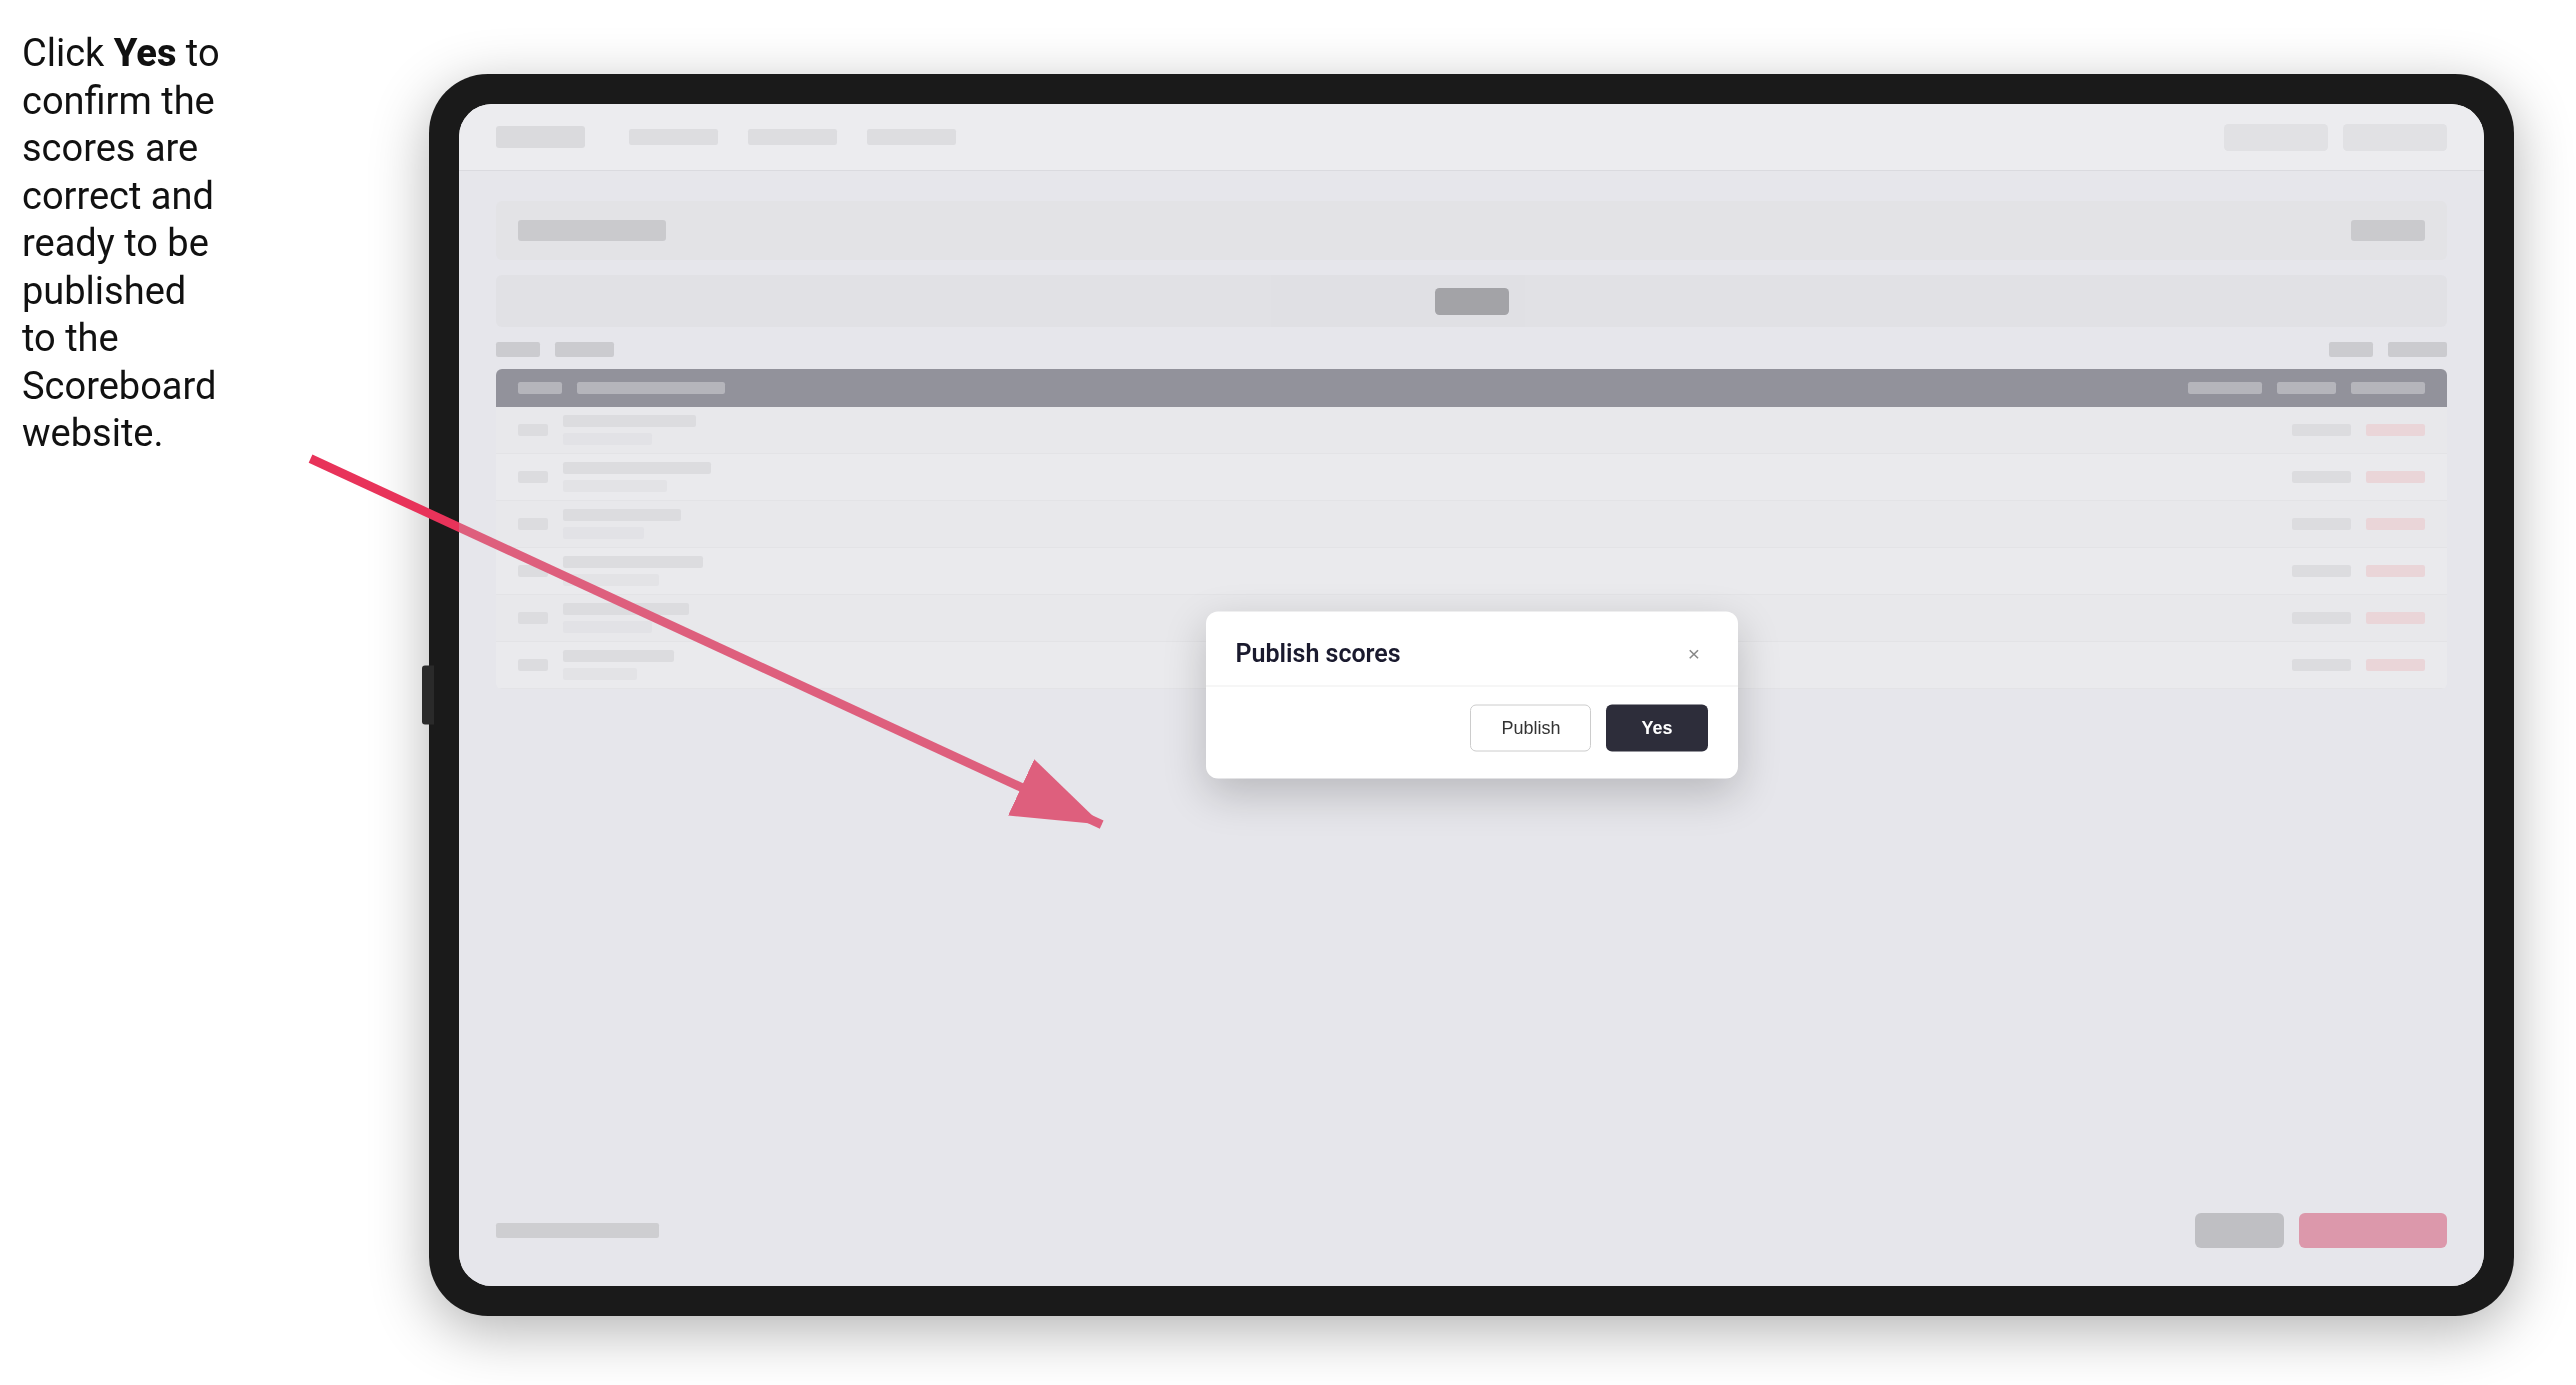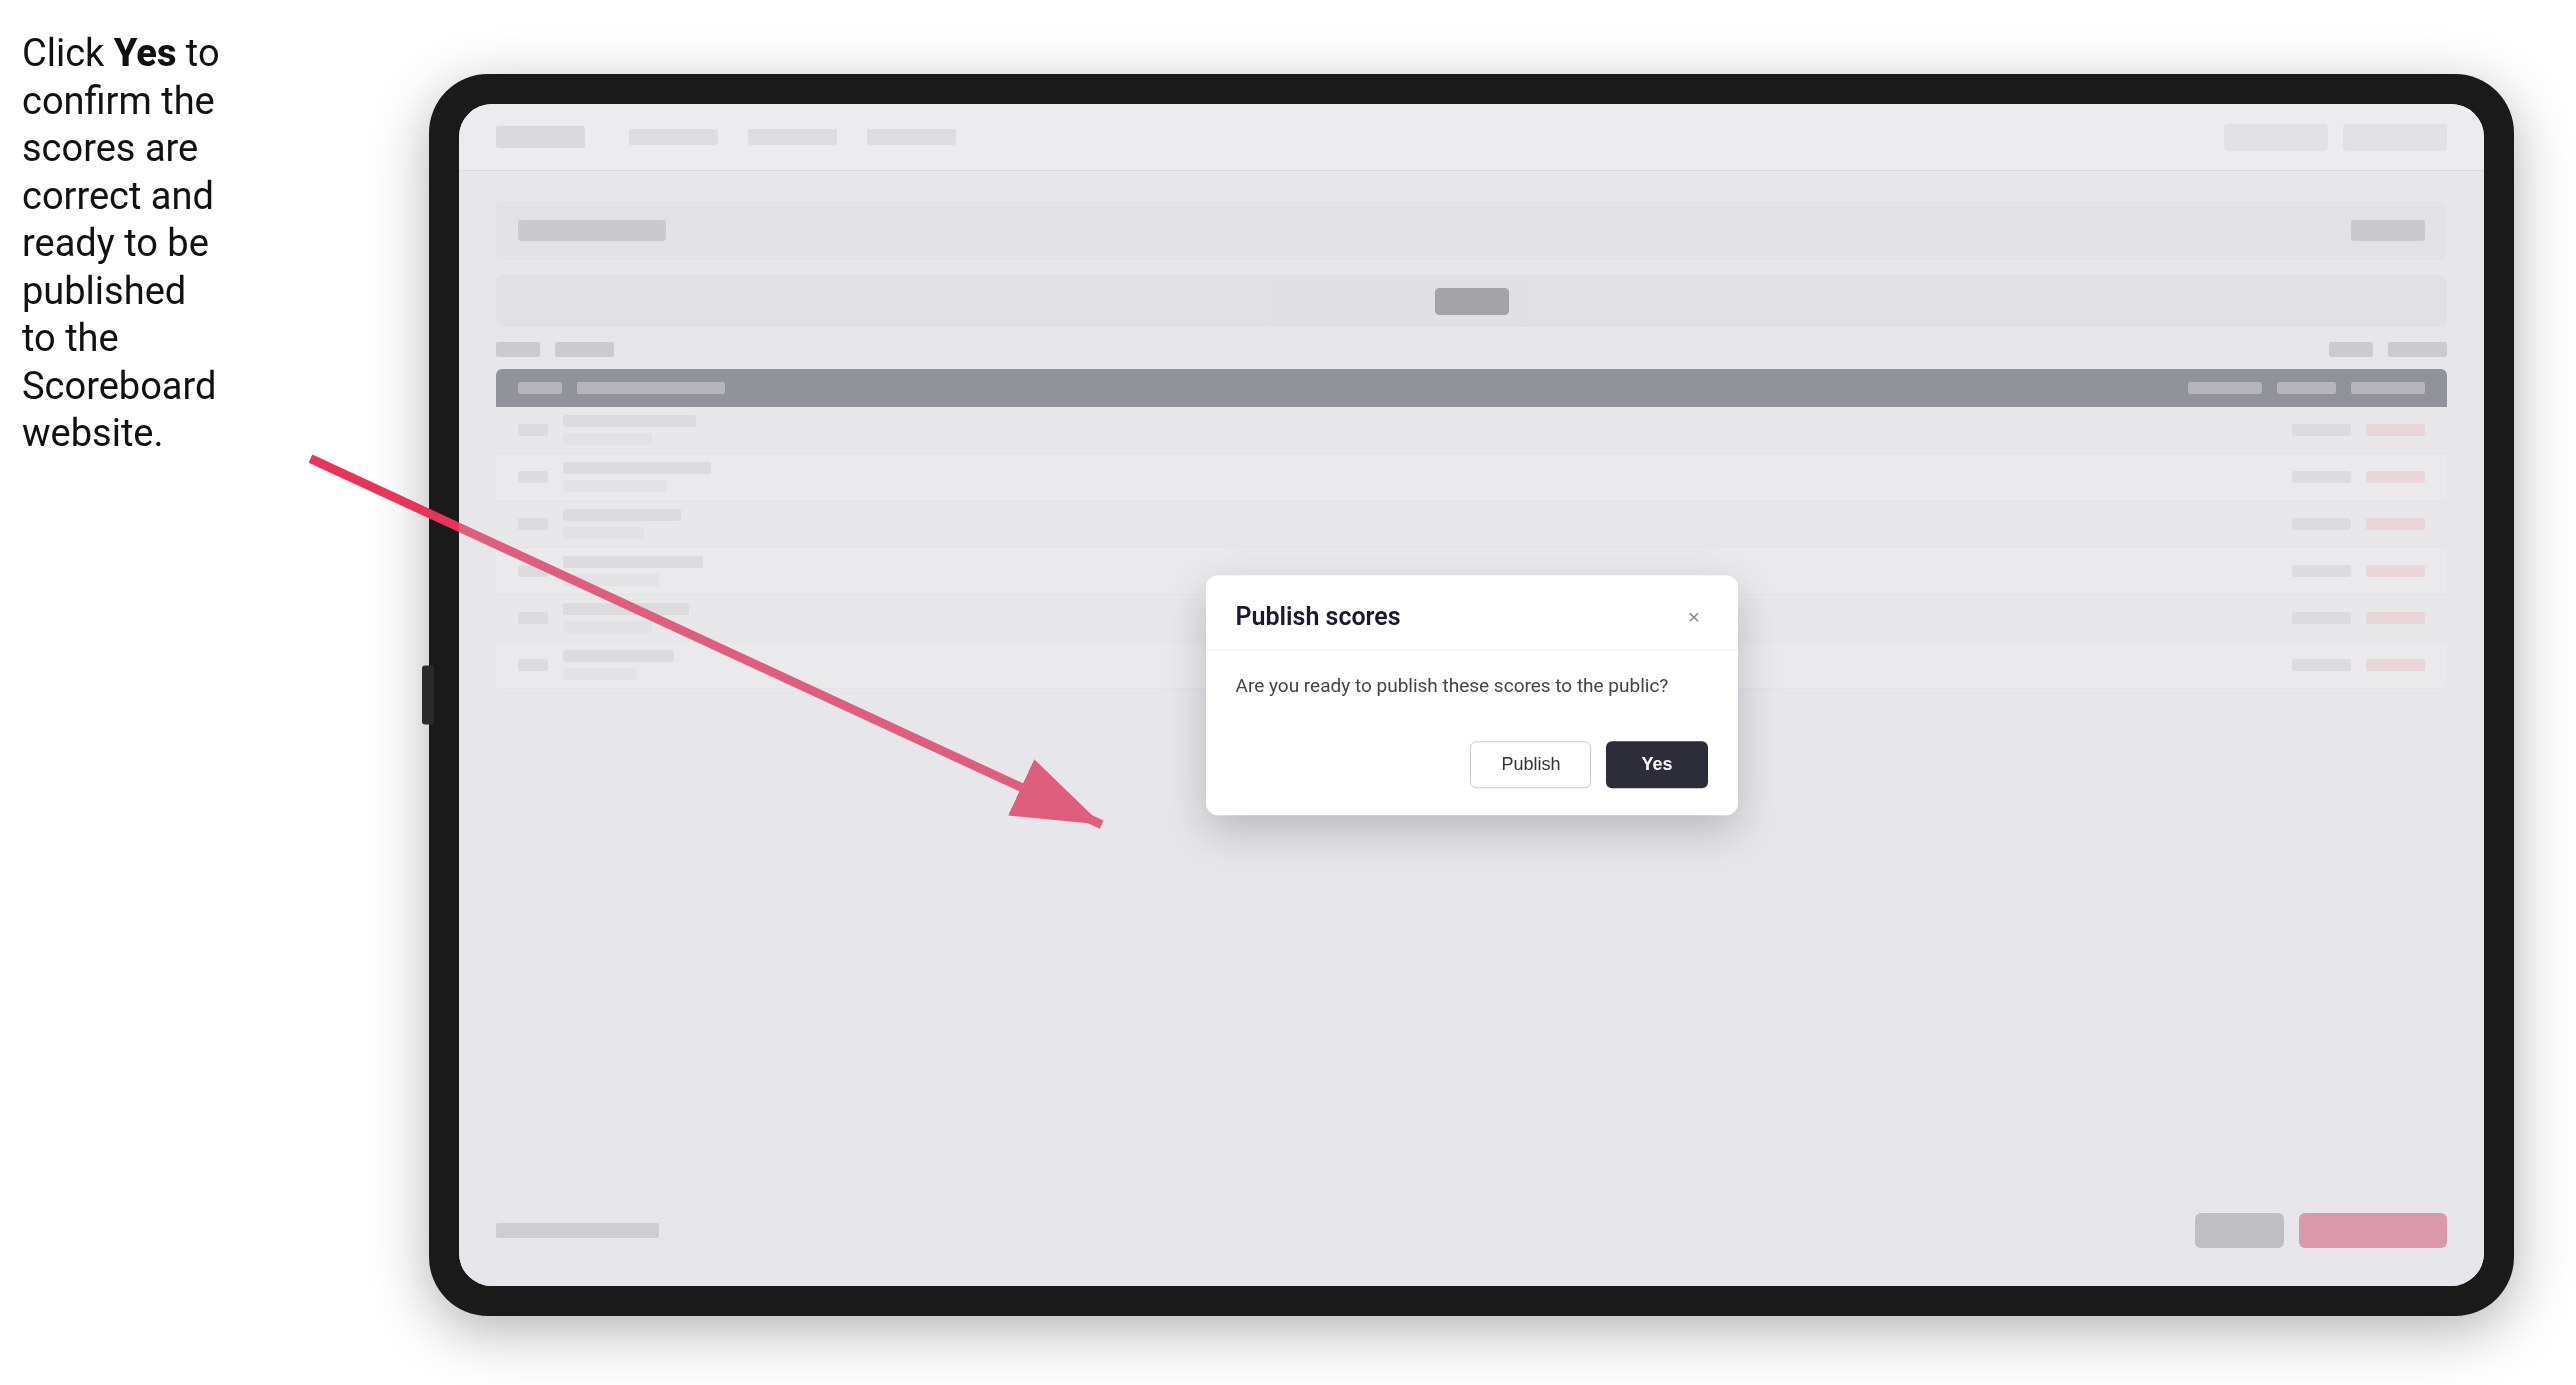--- a/index.html
+++ b/index.html
@@ -473,23 +473,20 @@
       </div>
     </div>
 
     <div class="modal-overlay"></div>
 
     <div class="modal-dialog">
       <div class="modal-header">
         <span class="modal-title">Publish scores</span>
         <button class="modal-close-btn">×</button>
       </div>
-      <div class="modal-body">
-        <p class="modal-message">Are you ready to publish these scores to the public?</p>
-      </div>
       <div class="modal-footer">
         <button class="btn-cancel">Publish</button>
         <button class="btn-yes">Yes</button>
       </div>
     </div>
 
   </div>
 </div>
 
 

